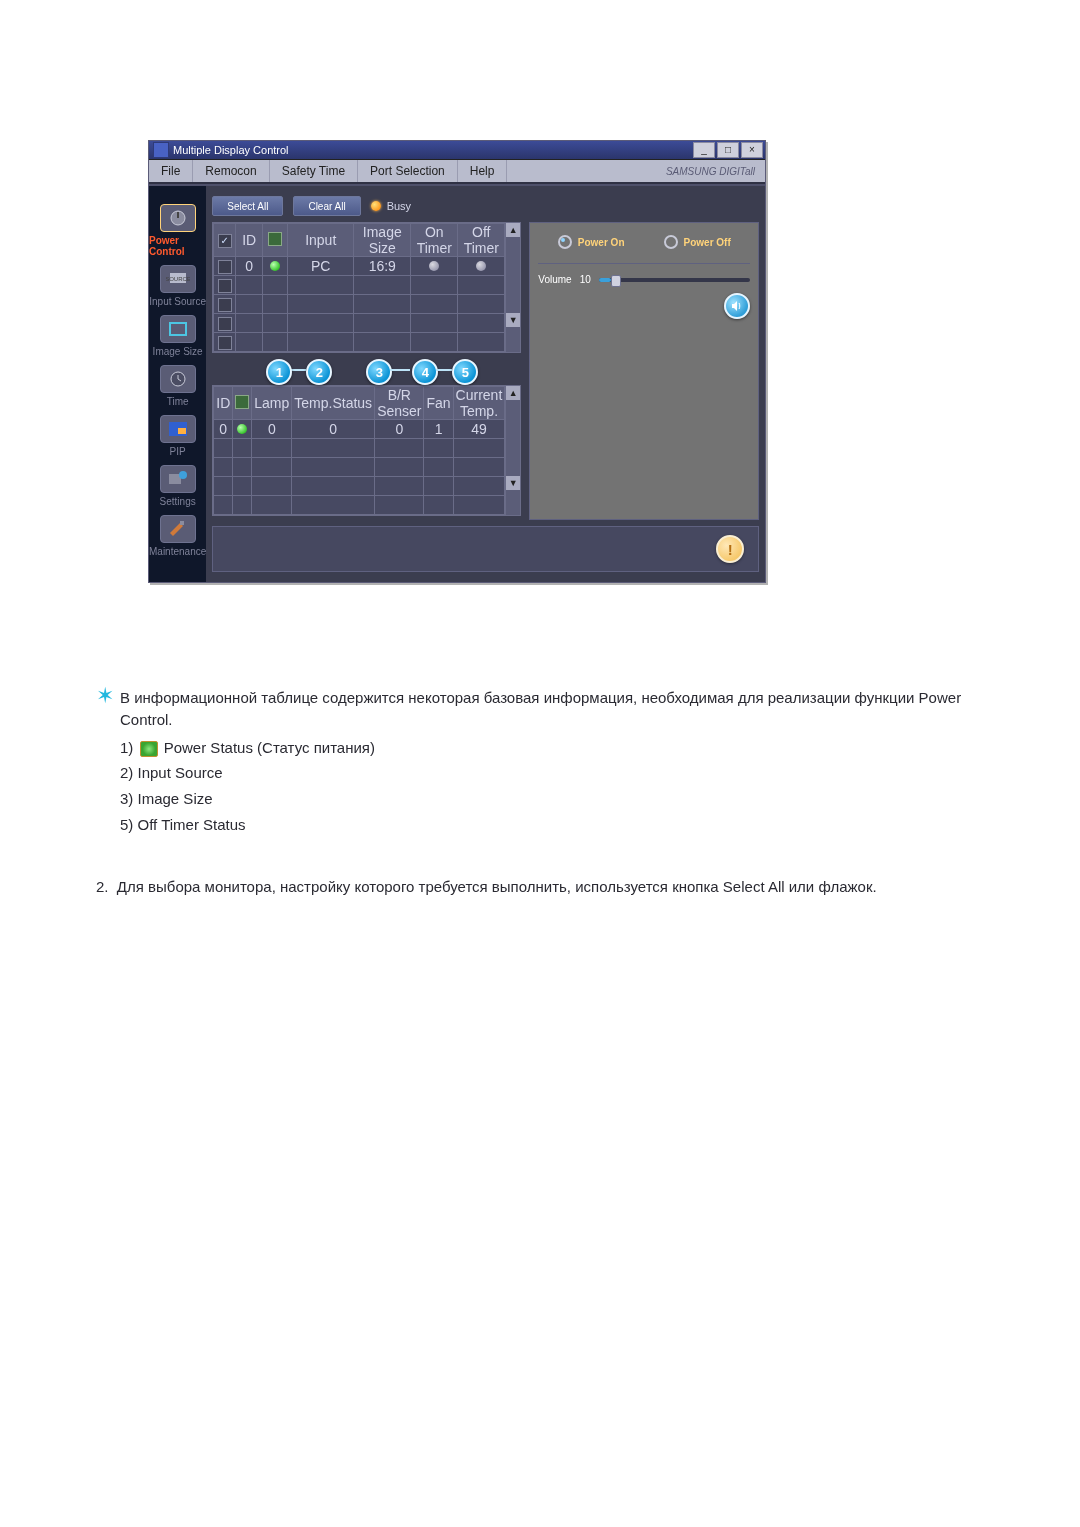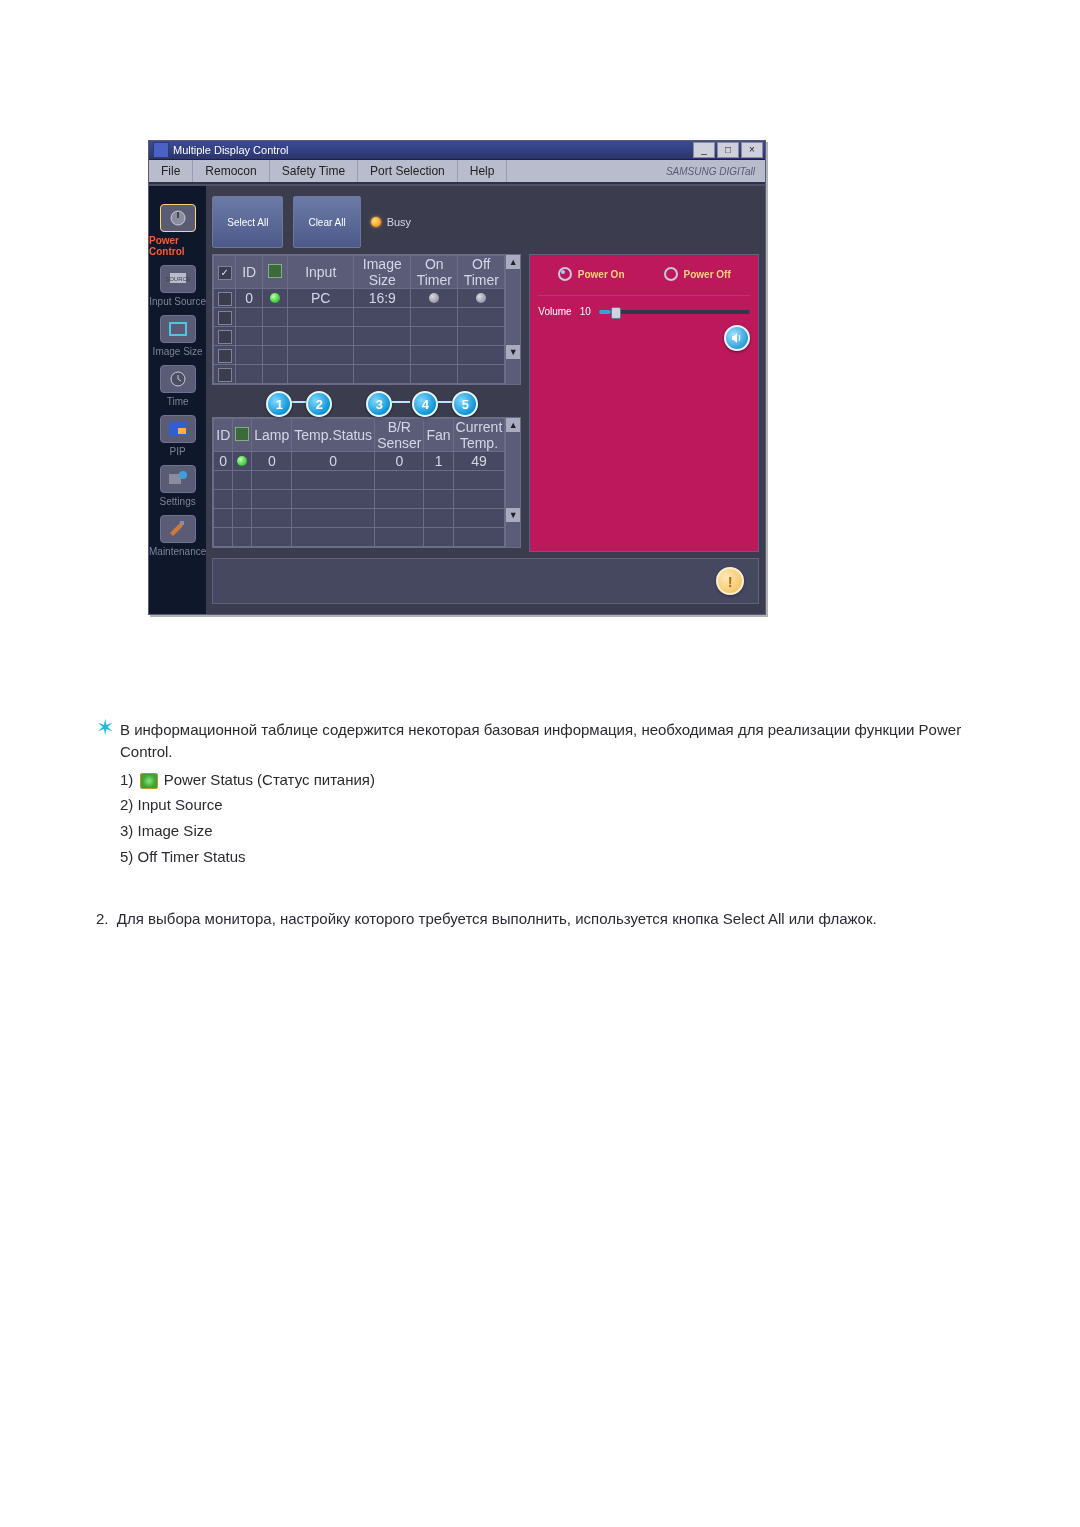--- a/index.html
+++ b/index.html
@@ -24,21 +24,21 @@
   .client{display:flex;background:#3b3d4f;border-top:2px solid #4e506a}
   
   .sidebar{width:92px;background:#0f172a;display:flex;flex-direction:column;align-items:center;padding-top:18px}
   .sidebar .navitem{display:flex;flex-direction:column;align-items:center;margin-bottom:8px}
   .sidebar .navicon{width:34px;height:26px;border-radius:4px}
   .sidebar .navlabel{margin-top:3px;font-size:10px;color:#7f8299}
   .sidebar .navitem.active .navlabel{color:#ff5a2e;font-weight:bold}
   
   .mainpanel{flex:1;display:flex;flex-direction:column;padding:10px 10px 10px 6px}
   .toolbar{display:flex;align-items:center;gap:10px;margin-bottom:6px}
-  .tbtn{height:18px;padding:16px 14px;background:linear-gradient(180deg,#6c7aa7,#4d5a8a);border:1px solid #6d779c;
+  .tbtn{height:18px;padding:0 14px;background:linear-gradient(180deg,#6c7aa7,#4d5a8a);border:1px solid #6d779c;
         color:#fff;font-size:10px;display:flex;align-items:center;border-radius:2px}
   .busy{display:flex;align-items:center;gap:6px;font-size:11px;color:#d4d6e8}
   .led{width:10px;height:10px;border-radius:50%;display:inline-block}
   .led.orange{background:radial-gradient(circle at 35% 35%,#ffe07a,#ff9a1f 70%);box-shadow:0 0 3px #ffb950}
   .led.green{background:radial-gradient(circle at 35% 35%,#b9ffb0,#38c42d 70%)}
   .led.gray{background:radial-gradient(circle at 35% 35%,#d9d9e0,#9a9ab0 70%)}
 
   
   .grid{border:1px solid #6a6c88;background:#474962;margin-bottom:4px}
   .grid table{border-collapse:collapse;width:100%;font-size:14px;color:#d4d6e8}
@@ -57,21 +57,21 @@
 
   
   .callouts{position:relative;height:28px}
   .badge{position:absolute;top:2px;width:22px;height:22px;border-radius:50%;
          background:radial-gradient(circle at 35% 35%,#7fd8ff,#0c94d6 70%);
          color:#fff;font-weight:bold;font-size:13px;display:flex;align-items:center;justify-content:center;
          box-shadow:0 1px 3px rgba(0,0,0,.5);border:2px solid #e8f6ff}
   .link{position:absolute;border-top:2px solid #bde4f8}
 
   
-  .rightcol{width:212px;background:#be185d;margin-left:8px;border:1px solid #5f6180;display:flex;flex-direction:column;padding:6px 8px}
+  .rightcol{width:212px;background:#737373;margin-left:8px;border:1px solid #5f6180;display:flex;flex-direction:column;padding:6px 8px}
   .powerrow{display:flex;justify-content:space-around;margin:6px 0 14px}
   .radio{display:flex;align-items:center;gap:6px;font-size:10px;color:#ffd37a;font-weight:bold}
   .rcircle{width:10px;height:10px;border-radius:50%;border:2px solid #c8cad8;display:inline-block}
   .rcircle.sel::after{content:"";display:block;width:4px;height:4px;border-radius:50%;background:#8fd4ff;margin:1px}
   .volrow{display:flex;align-items:center;gap:8px;font-size:10px;color:#fff;font-weight:normal}
   .vtrack{flex:1;height:4px;background:#343649;border-radius:2px;position:relative}
   .vfill{position:absolute;left:0;top:0;height:100%;background:#3aa0db;border-radius:2px}
   .vthumb{position:absolute;top:-3px;width:8px;height:10px;background:#d0d2e0;border:1px solid #6e7290;border-radius:2px}
   .sndbtn{width:22px;height:22px;border-radius:50%;margin-top:8px;align-self:flex-end;
           background:radial-gradient(circle at 35% 35%,#9fe2ff,#2f9ed8 70%);display:flex;align-items:center;justify-content:center;

